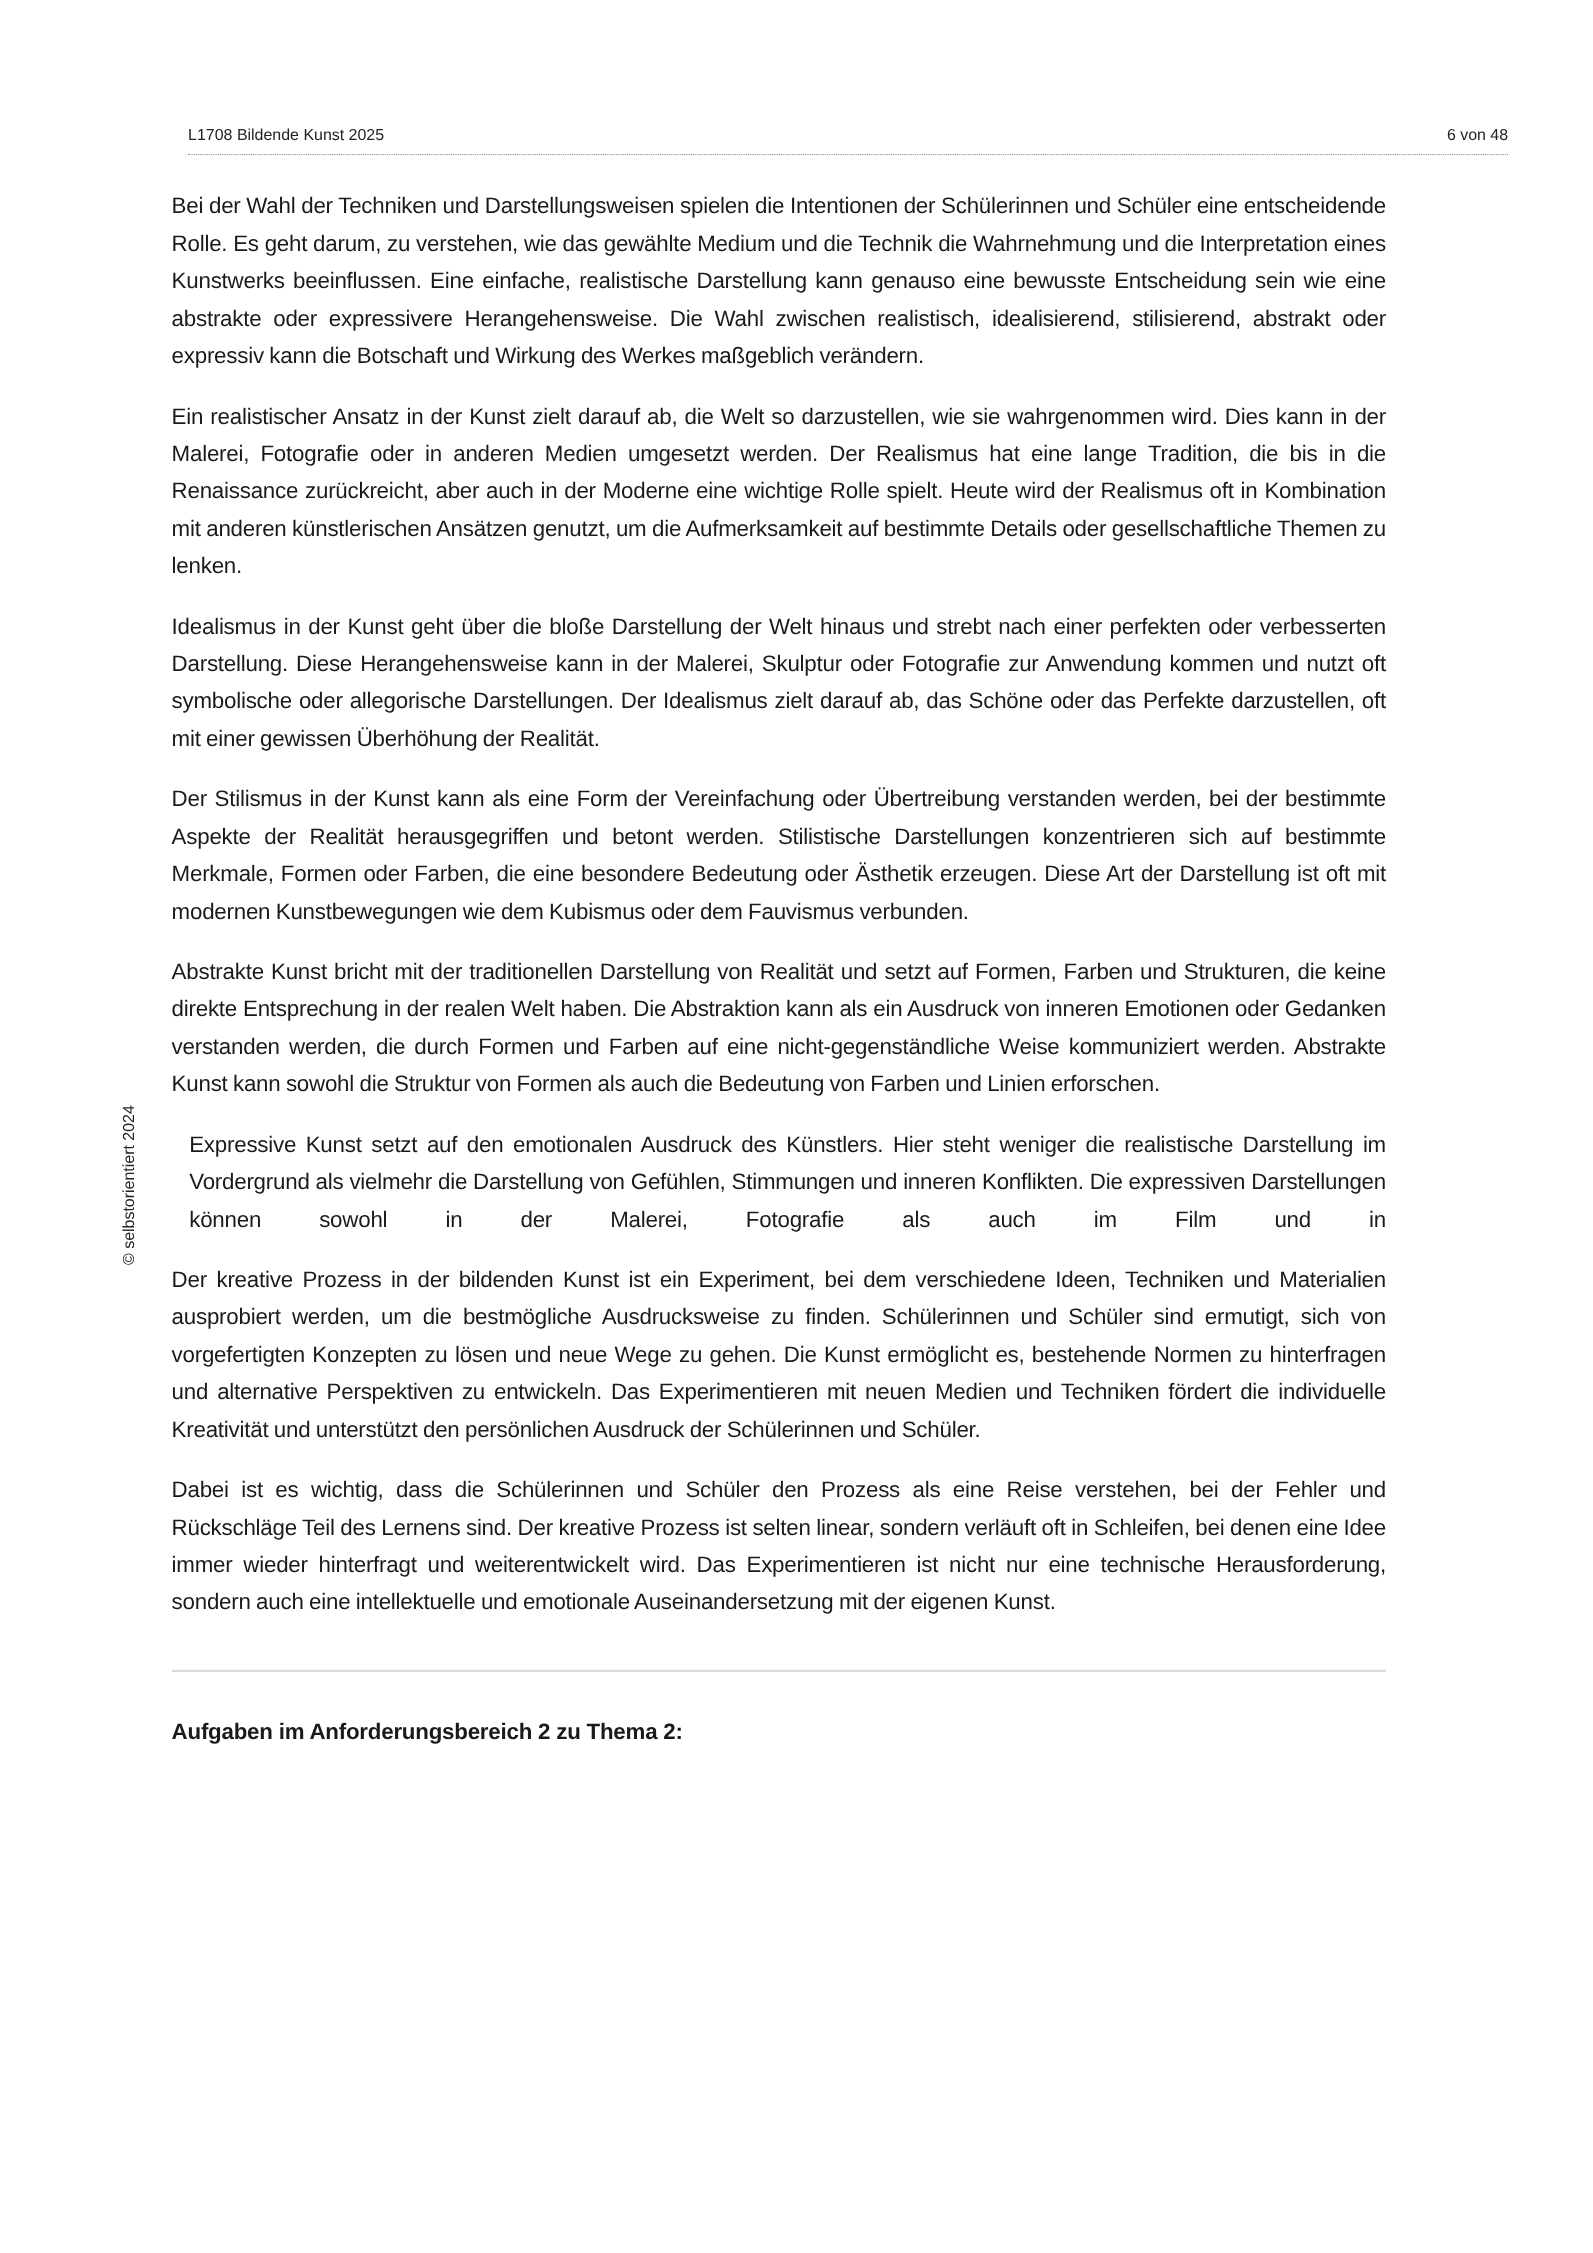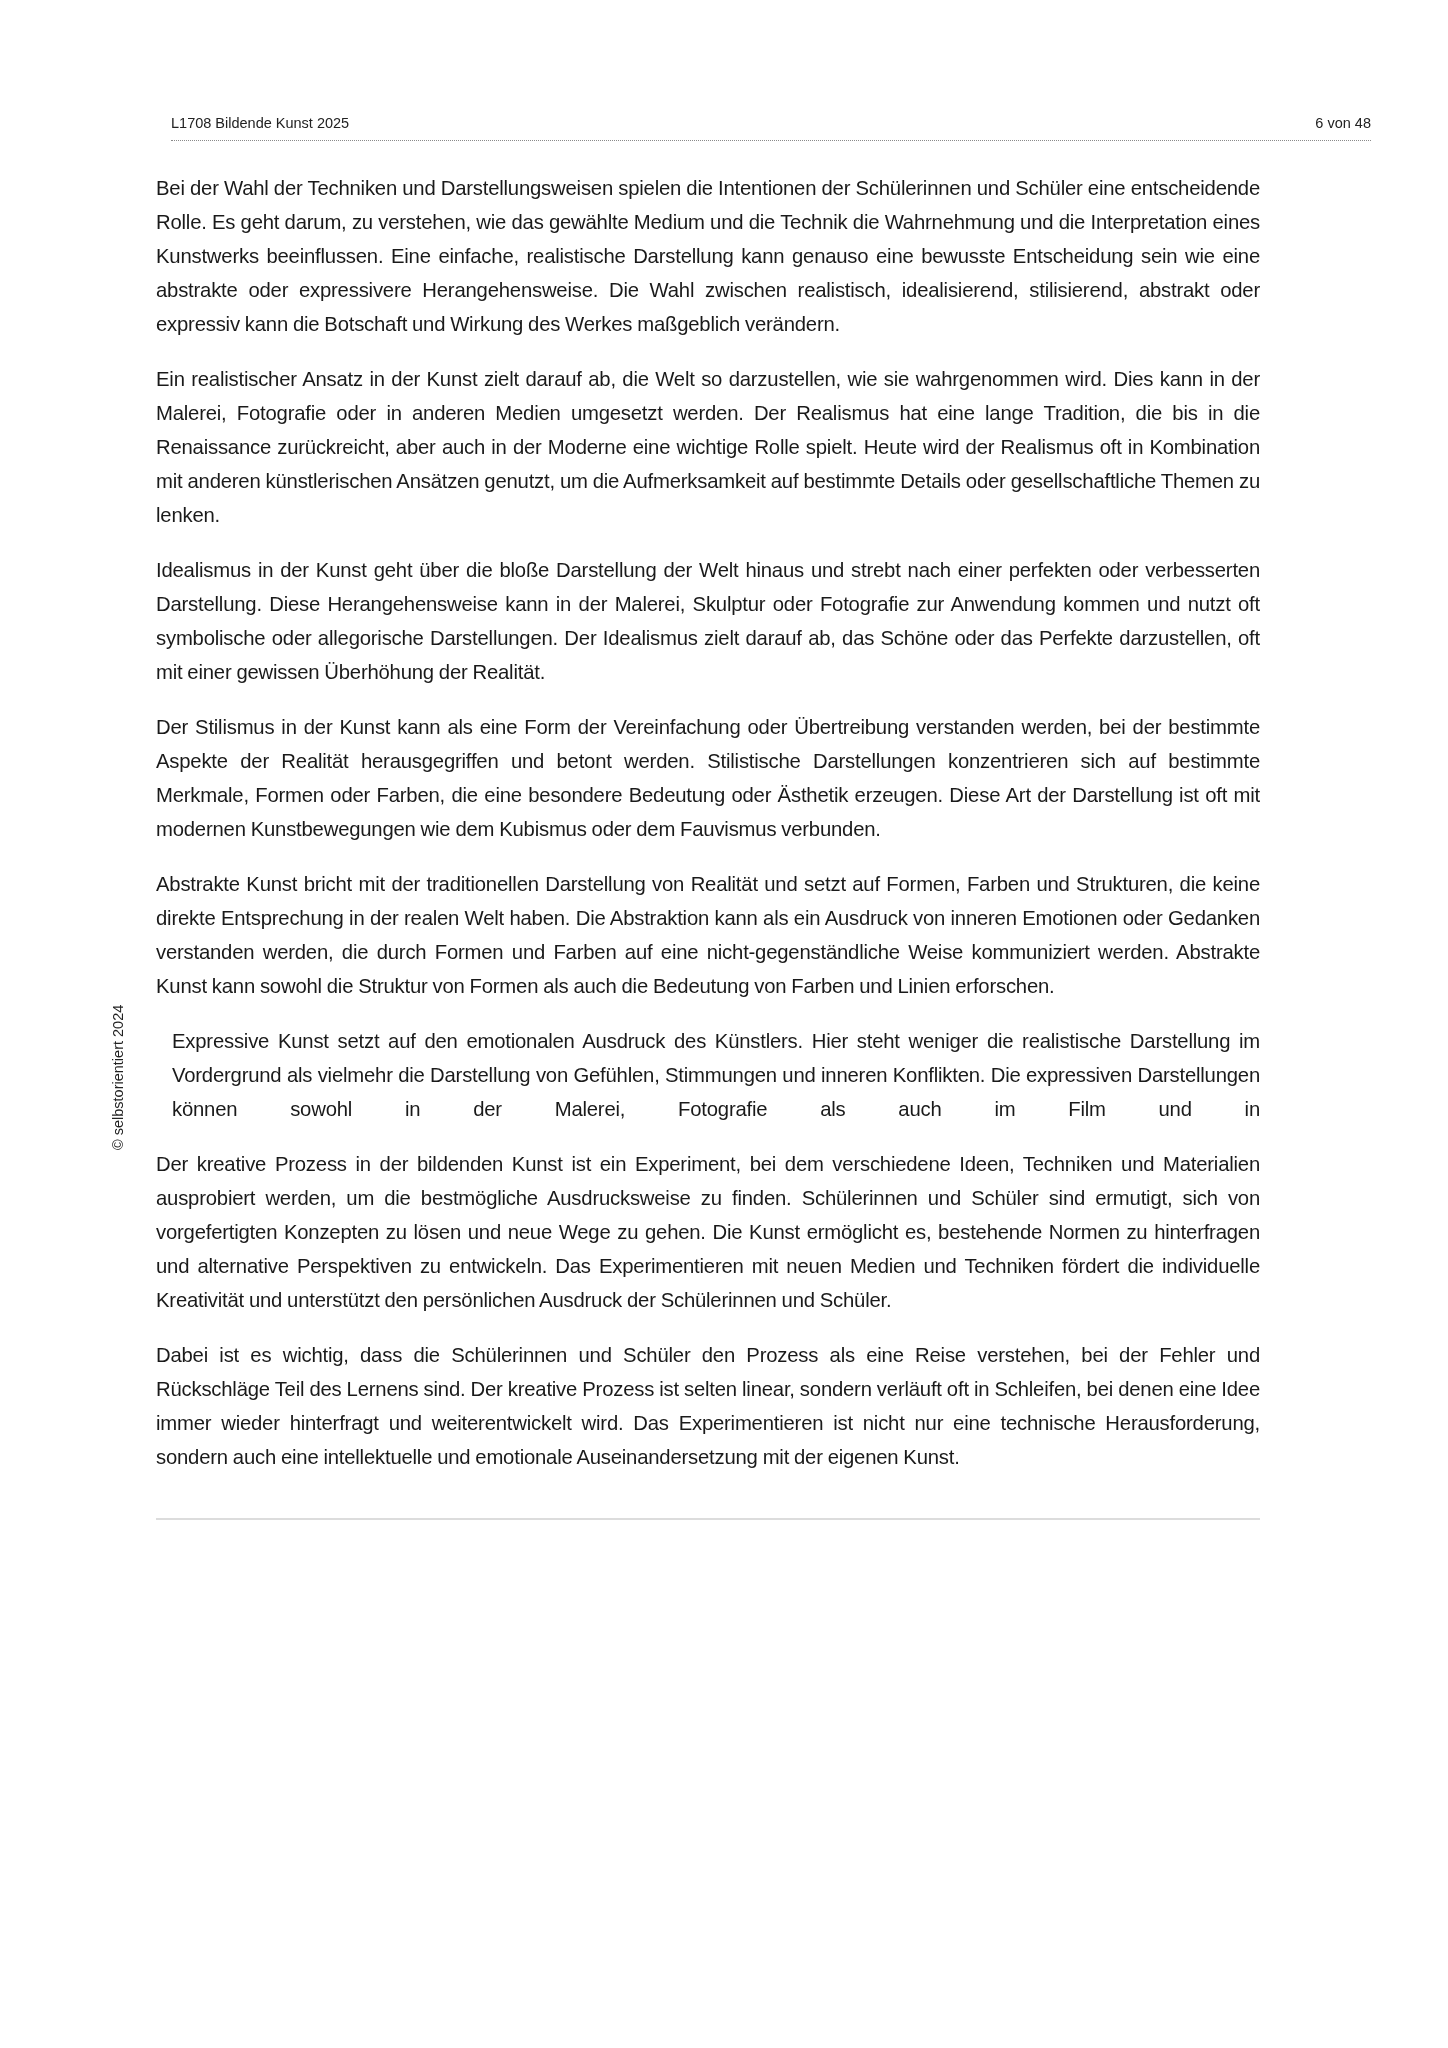--- a/index.html
+++ b/index.html
@@ -94,13 +94,14 @@
   <p class="para">Der Stilismus in der Kunst kann als eine Form der Vereinfachung oder Übertreibung verstanden werden, bei der bestimmte Aspekte der Realität herausgegriffen und betont werden. Stilistische Darstellungen konzentrieren sich auf bestimmte Merkmale, Formen oder Farben, die eine besondere Bedeutung oder Ästhetik erzeugen. Diese Art der Darstellung ist oft mit modernen Kunstbewegungen wie dem Kubismus oder dem Fauvismus verbunden.</p>
   <p class="para">Abstrakte Kunst bricht mit der traditionellen Darstellung von Realität und setzt auf Formen, Farben und Strukturen, die keine direkte Entsprechung in der realen Welt haben. Die Abstraktion kann als ein Ausdruck von inneren Emotionen oder Gedanken verstanden werden, die durch Formen und Farben auf eine nicht-gegenständliche Weise kommuniziert werden. Abstrakte Kunst kann sowohl die Struktur von Formen als auch die Bedeutung von Farben und Linien erforschen.</p>
   <p class="para" style="text-align-last: justify; margin-left: 16px;">Expressive Kunst setzt auf den emotionalen Ausdruck des Künstlers. Hier steht weniger die realistische Darstellung im Vordergrund als vielmehr die Darstellung von Gefühlen, Stimmungen und inneren Konflikten. Die expressiven Darstellungen können sowohl in der Malerei, Fotografie als auch im Film und in</p>
 
 
   <p class="para">Der kreative Prozess in der bildenden Kunst ist ein Experiment, bei dem verschiedene Ideen, Techniken und Materialien ausprobiert werden, um die bestmögliche Ausdrucksweise zu finden. Schülerinnen und Schüler sind ermutigt, sich von vorgefertigten Konzepten zu lösen und neue Wege zu gehen. Die Kunst ermöglicht es, bestehende Normen zu hinterfragen und alternative Perspektiven zu entwickeln. Das Experimentieren mit neuen Medien und Techniken fördert die individuelle Kreativität und unterstützt den persönlichen Ausdruck der Schülerinnen und Schüler.</p>
   <p class="para">Dabei ist es wichtig, dass die Schülerinnen und Schüler den Prozess als eine Reise verstehen, bei der Fehler und Rückschläge Teil des Lernens sind. Der kreative Prozess ist selten linear, sondern verläuft oft in Schleifen, bei denen eine Idee immer wieder hinterfragt und weiterentwickelt wird. Das Experimentieren ist nicht nur eine technische Herausforderung, sondern auch eine intellektuelle und emotionale Auseinandersetzung mit der eigenen Kunst.</p>
 
   <hr class="divider">
 
+  <div class="task-heading">Aufgaben im Anforderungsbereich 2 zu Thema 2:</div>
 </div>
 
 </body></html>

